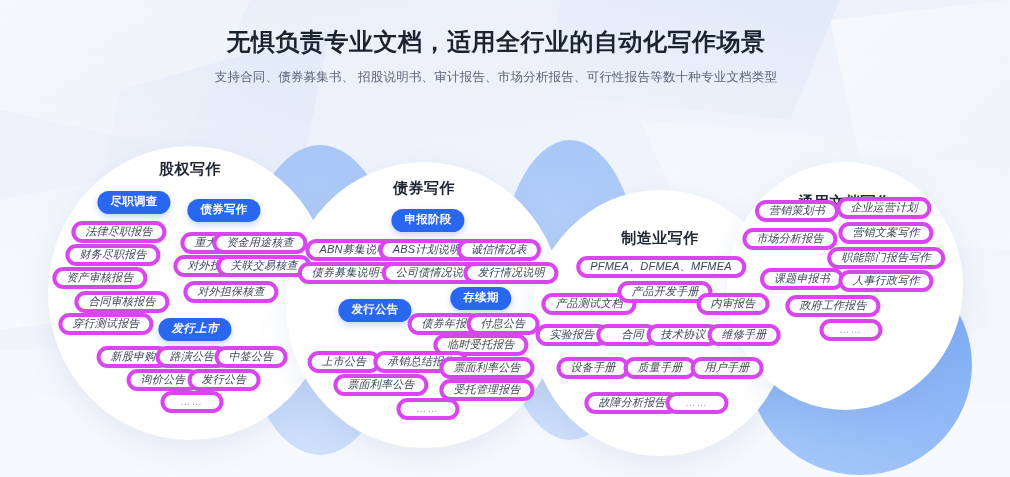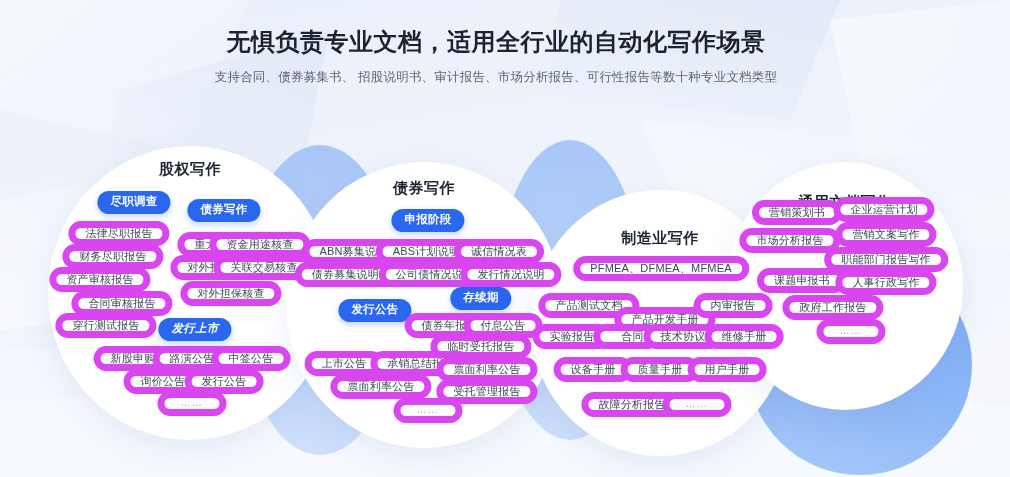--- a/index.html
+++ b/index.html
@@ -102,23 +102,24 @@
     box-shadow: 0 3px 7px rgba(42, 103, 239, 0.28);
     letter-spacing: 0.3px;
   }
   .pill-light {
     background: #fdfdff;
     color: #3c4椅;
     color: #3d4656;
     font-size: 11px;
     padding: 5px 10px 6px;
     height: 22px;
-    border: 7px solid #d946ef;
+    border: 4px solid #d946ef;
     box-shadow: 0 1px 3px rgba(120, 145, 200, 0.10);
     letter-spacing: 0.2px;
+    font-style: italic;
   }
   .pill-light.ellipsis {
     color: #9aa5ba;
     letter-spacing: 1.5px;
     font-size: 10px;
     padding: 5px 16px 6px;
   }
 </style>
 </head>
 <body>
@@ -208,21 +209,21 @@
       <div class="pill pill-light" style="left: 487px; top: 357px;">票面利率公告</div>
       <div class="pill pill-light" style="left: 381px; top: 374px;">票面利率公告</div>
       <div class="pill pill-light" style="left: 487px; top: 379px;">受托管理报告</div>
       <div class="pill pill-light ellipsis" style="left: 428px; top: 398px;">……</div>
     </div>
     <div class="blob blob-white" style="left: 531px; top: 190px; width: 258px; height: 266px; z-index: 4;"></div>
     <div style="position: absolute; inset: 0px; z-index: 12;">
       <div class="group-title" style="left: 660px; top: 229px;">制造业写作</div>
       <div class="pill pill-light" style="left: 661px; top: 256px;">PFMEA、DFMEA、MFMEA</div>
       <div class="pill pill-light" style="left: 589px; top: 293px;">产品测试文档</div>
-      <div class="pill pill-light" style="left: 665px; top: 307px;">产品开发手册</div>
+      <div class="pill pill-light" style="left: 665px; top: 281px;">产品开发手册</div>
       <div class="pill pill-light" style="left: 733px; top: 293px;">内审报告</div>
       <div class="pill pill-light" style="left: 572px; top: 324px;">实验报告</div>
       <div class="pill pill-light" style="left: 627px; top: 324px; padding-left: 21px;">合同</div>
       <div class="pill pill-light" style="left: 683px; top: 324px;">技术协议</div>
       <div class="pill pill-light" style="left: 744px; top: 324px;">维修手册</div>
       <div class="pill pill-light" style="left: 593px; top: 357px;">设备手册</div>
       <div class="pill pill-light" style="left: 660px; top: 357px;">质量手册</div>
       <div class="pill pill-light" style="left: 727px; top: 357px;">用户手册</div>
       <div class="pill pill-light" style="left: 632px; top: 392px;">故障分析报告</div>
       <div class="pill pill-light ellipsis" style="left: 697px; top: 392px;">……</div>

